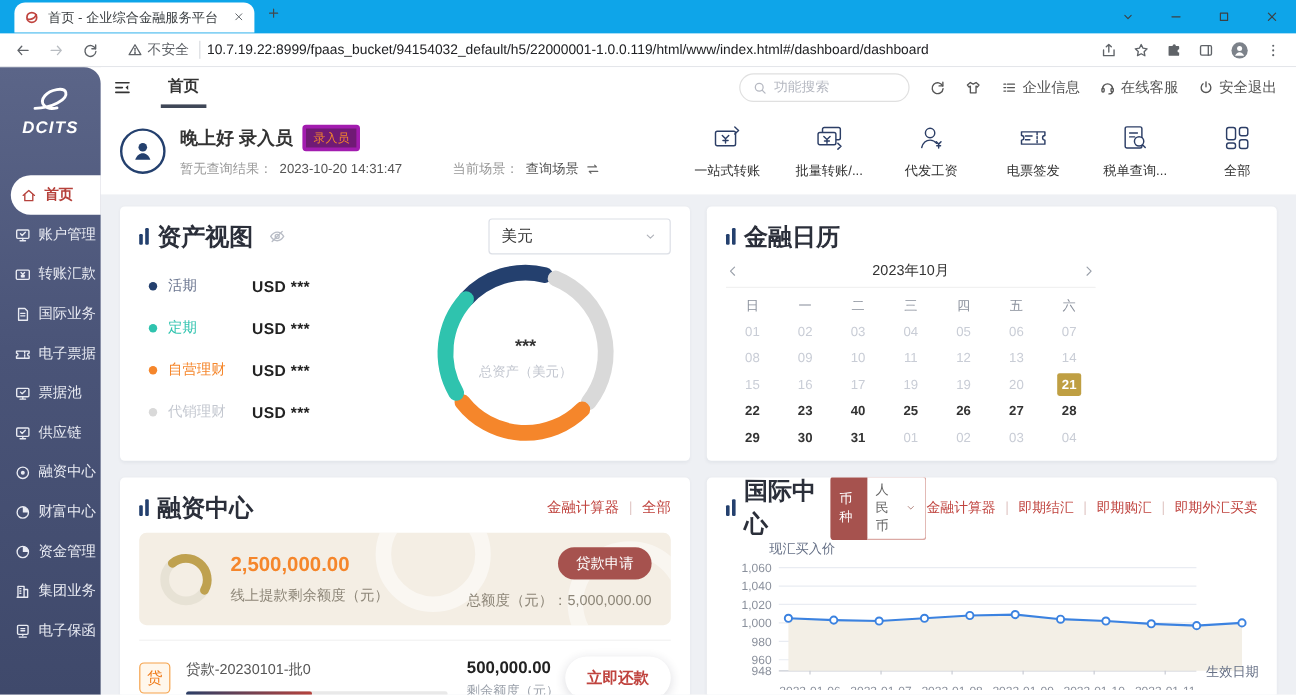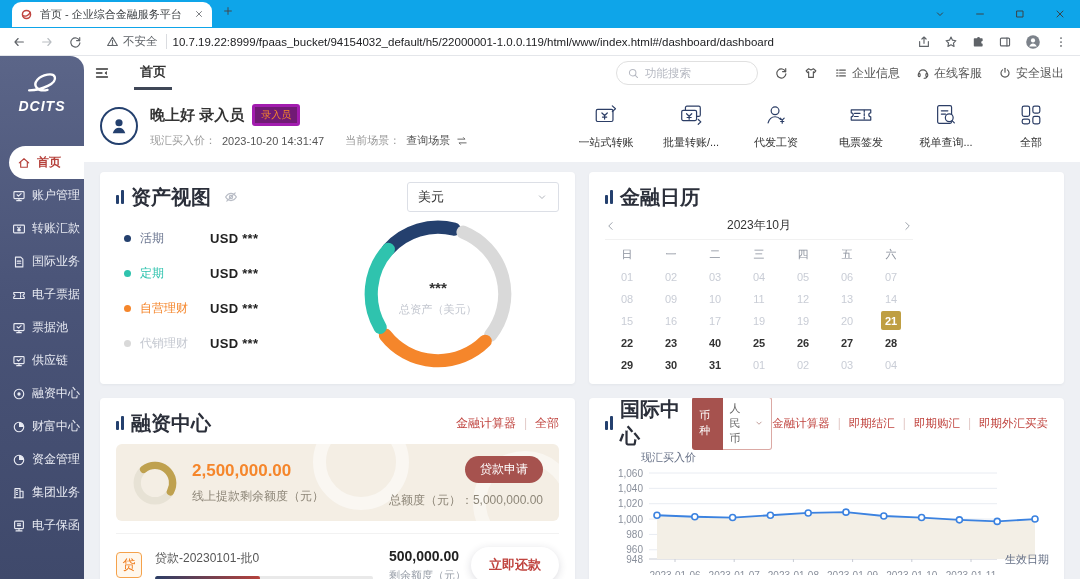--- a/index.html
+++ b/index.html
@@ -51,21 +51,21 @@
 
   .welcome{height:72px;background:#fff;display:flex;align-items:center;padding:0 20px 0 16px;flex:none}
   .avatar{width:38px;height:38px;border:2px solid #24406e;border-radius:50%;display:flex;align-items:center;justify-content:center}
   .avatar .ic{width:22px;height:22px}
   .winfo{margin-left:12px}
   .greet-row{display:flex;align-items:center;gap:8px}
   .greet{font-size:15px;font-weight:bold;color:#333}
   .role-badge{font-size:10px;color:#f5862b;border:3px solid #a21caf;background:#701a75;border-radius:3px;padding:1px 6px}
   .sub-row{margin-top:7px;font-size:11px;color:#999;display:flex;align-items:center;gap:6px}
   .sub-val{color:#555}
-  .scene{margin-left:15px;display:flex;align-items:center;gap:6px}
+  .scene{margin-left:36px;display:flex;align-items:center;gap:6px}
   .swap-ic{color:#666}
   .qa-wrap{margin-left:auto;display:flex;align-items:flex-start;gap:27px}
   .qa{display:flex;flex-direction:column;align-items:center;gap:7px;font-size:11px;color:#333;cursor:pointer;width:58px}
   .qa .ic{color:#2c3e66}
   .qa .qa-label{white-space:nowrap}
 
   .content{flex:1;background:#eef0f4;padding:10px 16px 0;display:grid;grid-template-columns:1fr 1fr;gap:14px;grid-auto-rows:212px;overflow:hidden;min-height:0}
   .panel{background:#fff;border-radius:4px;padding:10px 16px;box-shadow:0 1px 3px rgba(20,30,60,.05);overflow:hidden;position:relative}
   .phead{display:flex;align-items:center;height:30px}
   .ptitle{font-size:20px;font-weight:bold;color:#2b2f3a;display:flex;align-items:center;gap:7px}
@@ -463,21 +463,21 @@
                 <path d="M3.4 13.2c.9-2.7 2.6-4 4.6-4s3.7 1.3 4.6 4z" fill="#24406e" stroke="none"></path>
               </svg>
             </span>
         </div>
         <div class="winfo">
           <div class="greet-row">
             <span class="greet">晚上好 录入员</span>
             <span class="role-badge">录入员</span>
           </div>
           <div class="sub-row">
-            <span>现汇买入价：</span>
+            <span>暂无查询结果：</span>
             <span class="sub-val">2023-10-20 14:31:47</span>
             <span class="scene">
               <span>当前场景：</span>
               <span class="sub-val">查询场景</span>
               <span class="ic i12 swap-ic">
                   <svg viewBox="0 0 16 16" fill="none" stroke="currentColor" stroke-width="1.3" stroke-linecap="round" stroke-linejoin="round">
                     <path d="M2.5 5.5h9.5l-2-2M13.5 10.5H4l2 2"></path>
                   </svg>
                 </span>
             </span>

